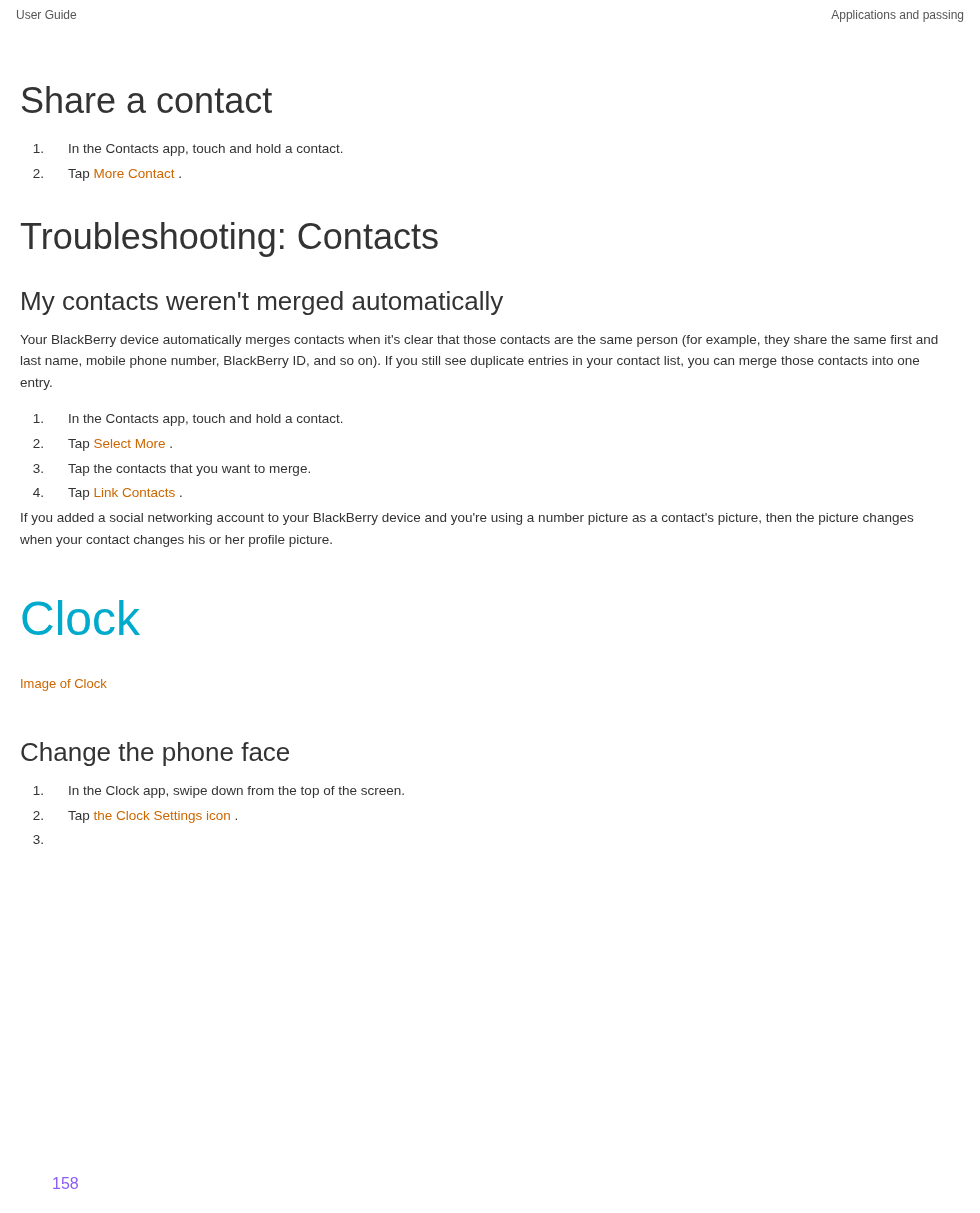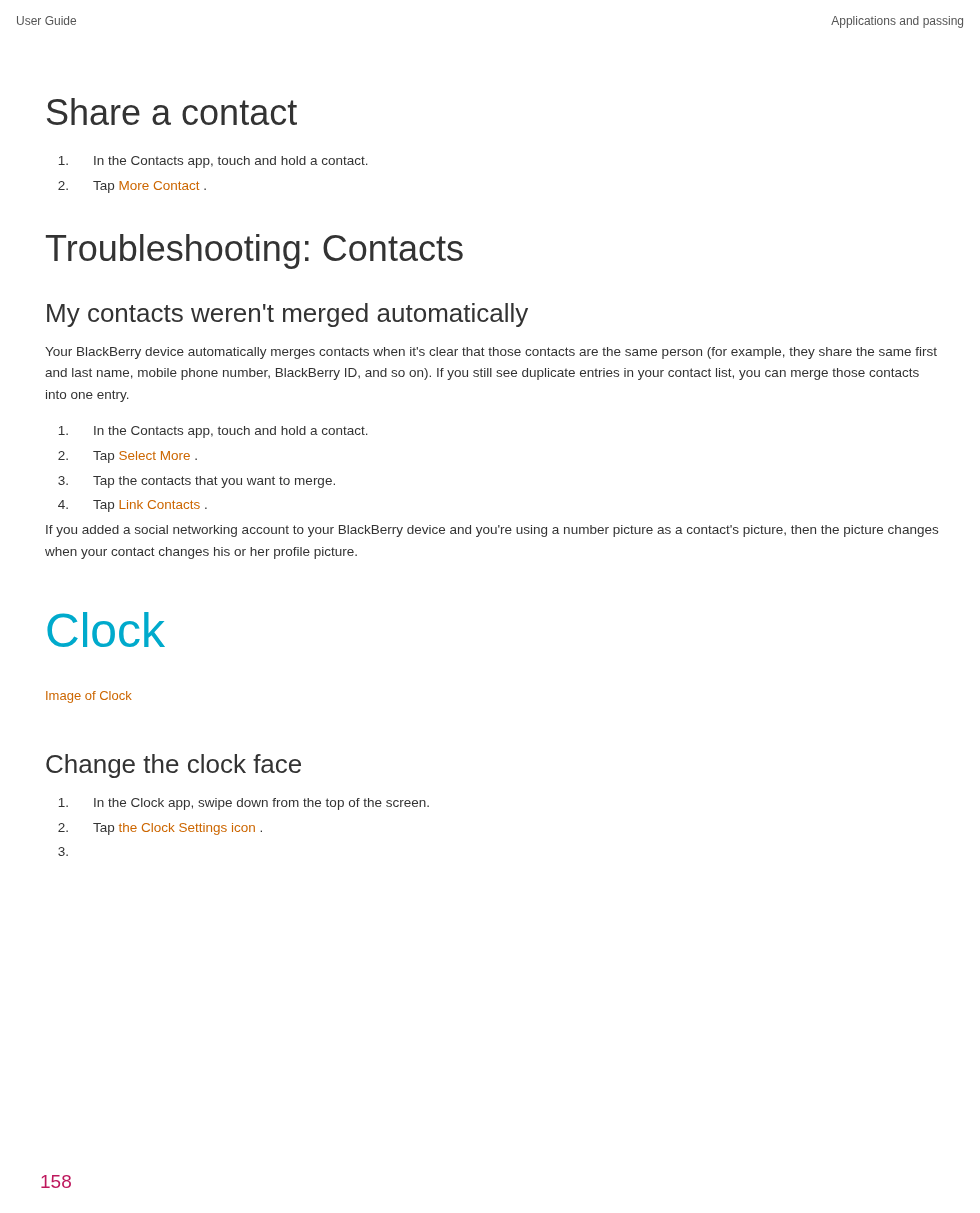--- a/index.html
+++ b/index.html
@@ -14,36 +14,36 @@
       color: #333;
       background: #fff;
       width: 980px;
       min-height: 1213px;
       position: relative;
     }
 
     .page-header {
       display: flex;
       justify-content: space-between;
-      padding: 14px 16px;
+      padding: 8px 16px;
       font-size: 12px;
       color: #555;
       border-bottom: none;
     }
 
     .content {
-      padding: 20px 40px 40px 45px;
+      padding: 20px 40px 40px 20px;
     }
 
     .page-number {
       position: absolute;
       bottom: 20px;
-      left: 40px;
-      font-size: 19px;
-      color: #be185d;
+      left: 52px;
+      font-size: 16px;
+      color: #8b5cf6;
     }
 
     h1.section-title {
       font-size: 36px;
       font-weight: 300;
       color: #333;
       margin-bottom: 16px;
       margin-top: 30px;
     }
 
@@ -157,21 +157,21 @@
 
   <p class="body-text">If you added a social networking account to your BlackBerry device and you're using a number picture as a contact's picture, then the picture changes when your contact changes his or her profile picture.</p>
 
   <div class="divider-section">
     <h1 class="clock-title">Clock</h1>
 
     
     <span class="image-placeholder">Image of Clock</span>
 
     
-    <h2 class="sub-title">Change the clock face</h2>
+    <h2 class="sub-title">Change the phone face</h2>
     <ol>
       <li>
         <span class="num">1.</span>
         <span>In the Clock app, swipe down from the top of the screen.</span>
       </li>
       <li>
         <span class="num">2.</span>
         <span>Tap <span class="link-text">the Clock Settings icon</span> .</span>
       </li>
       <li>

